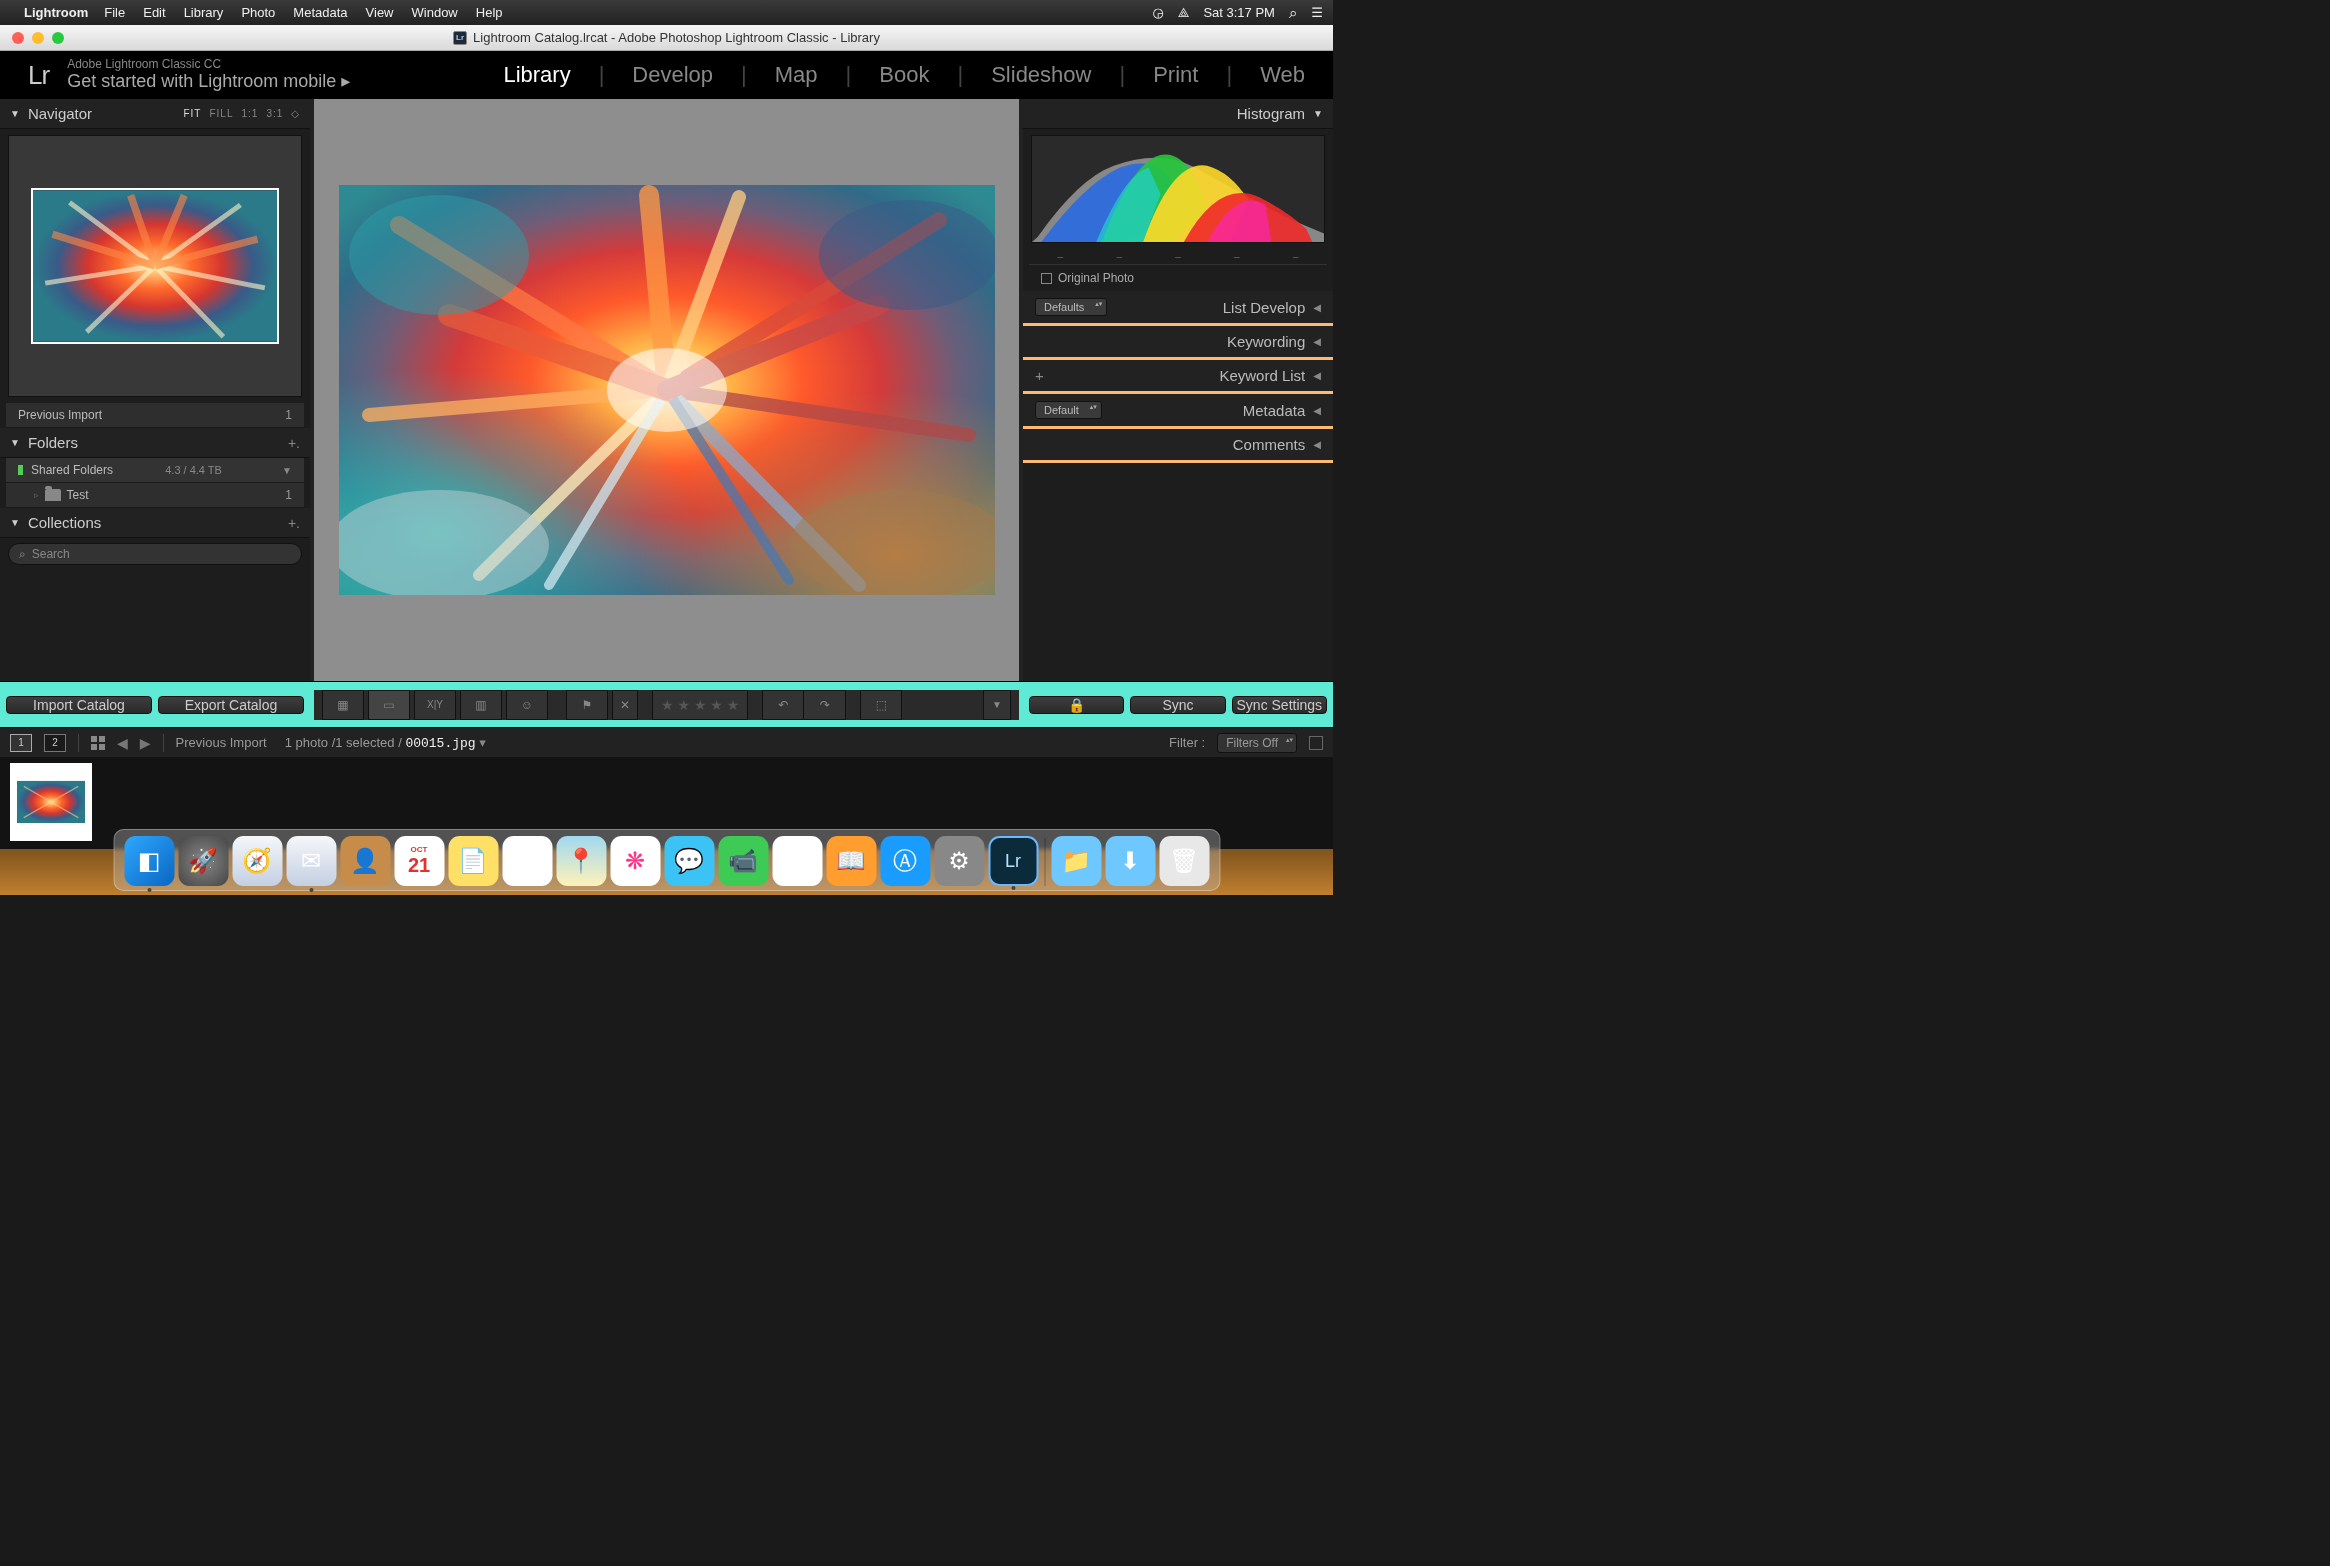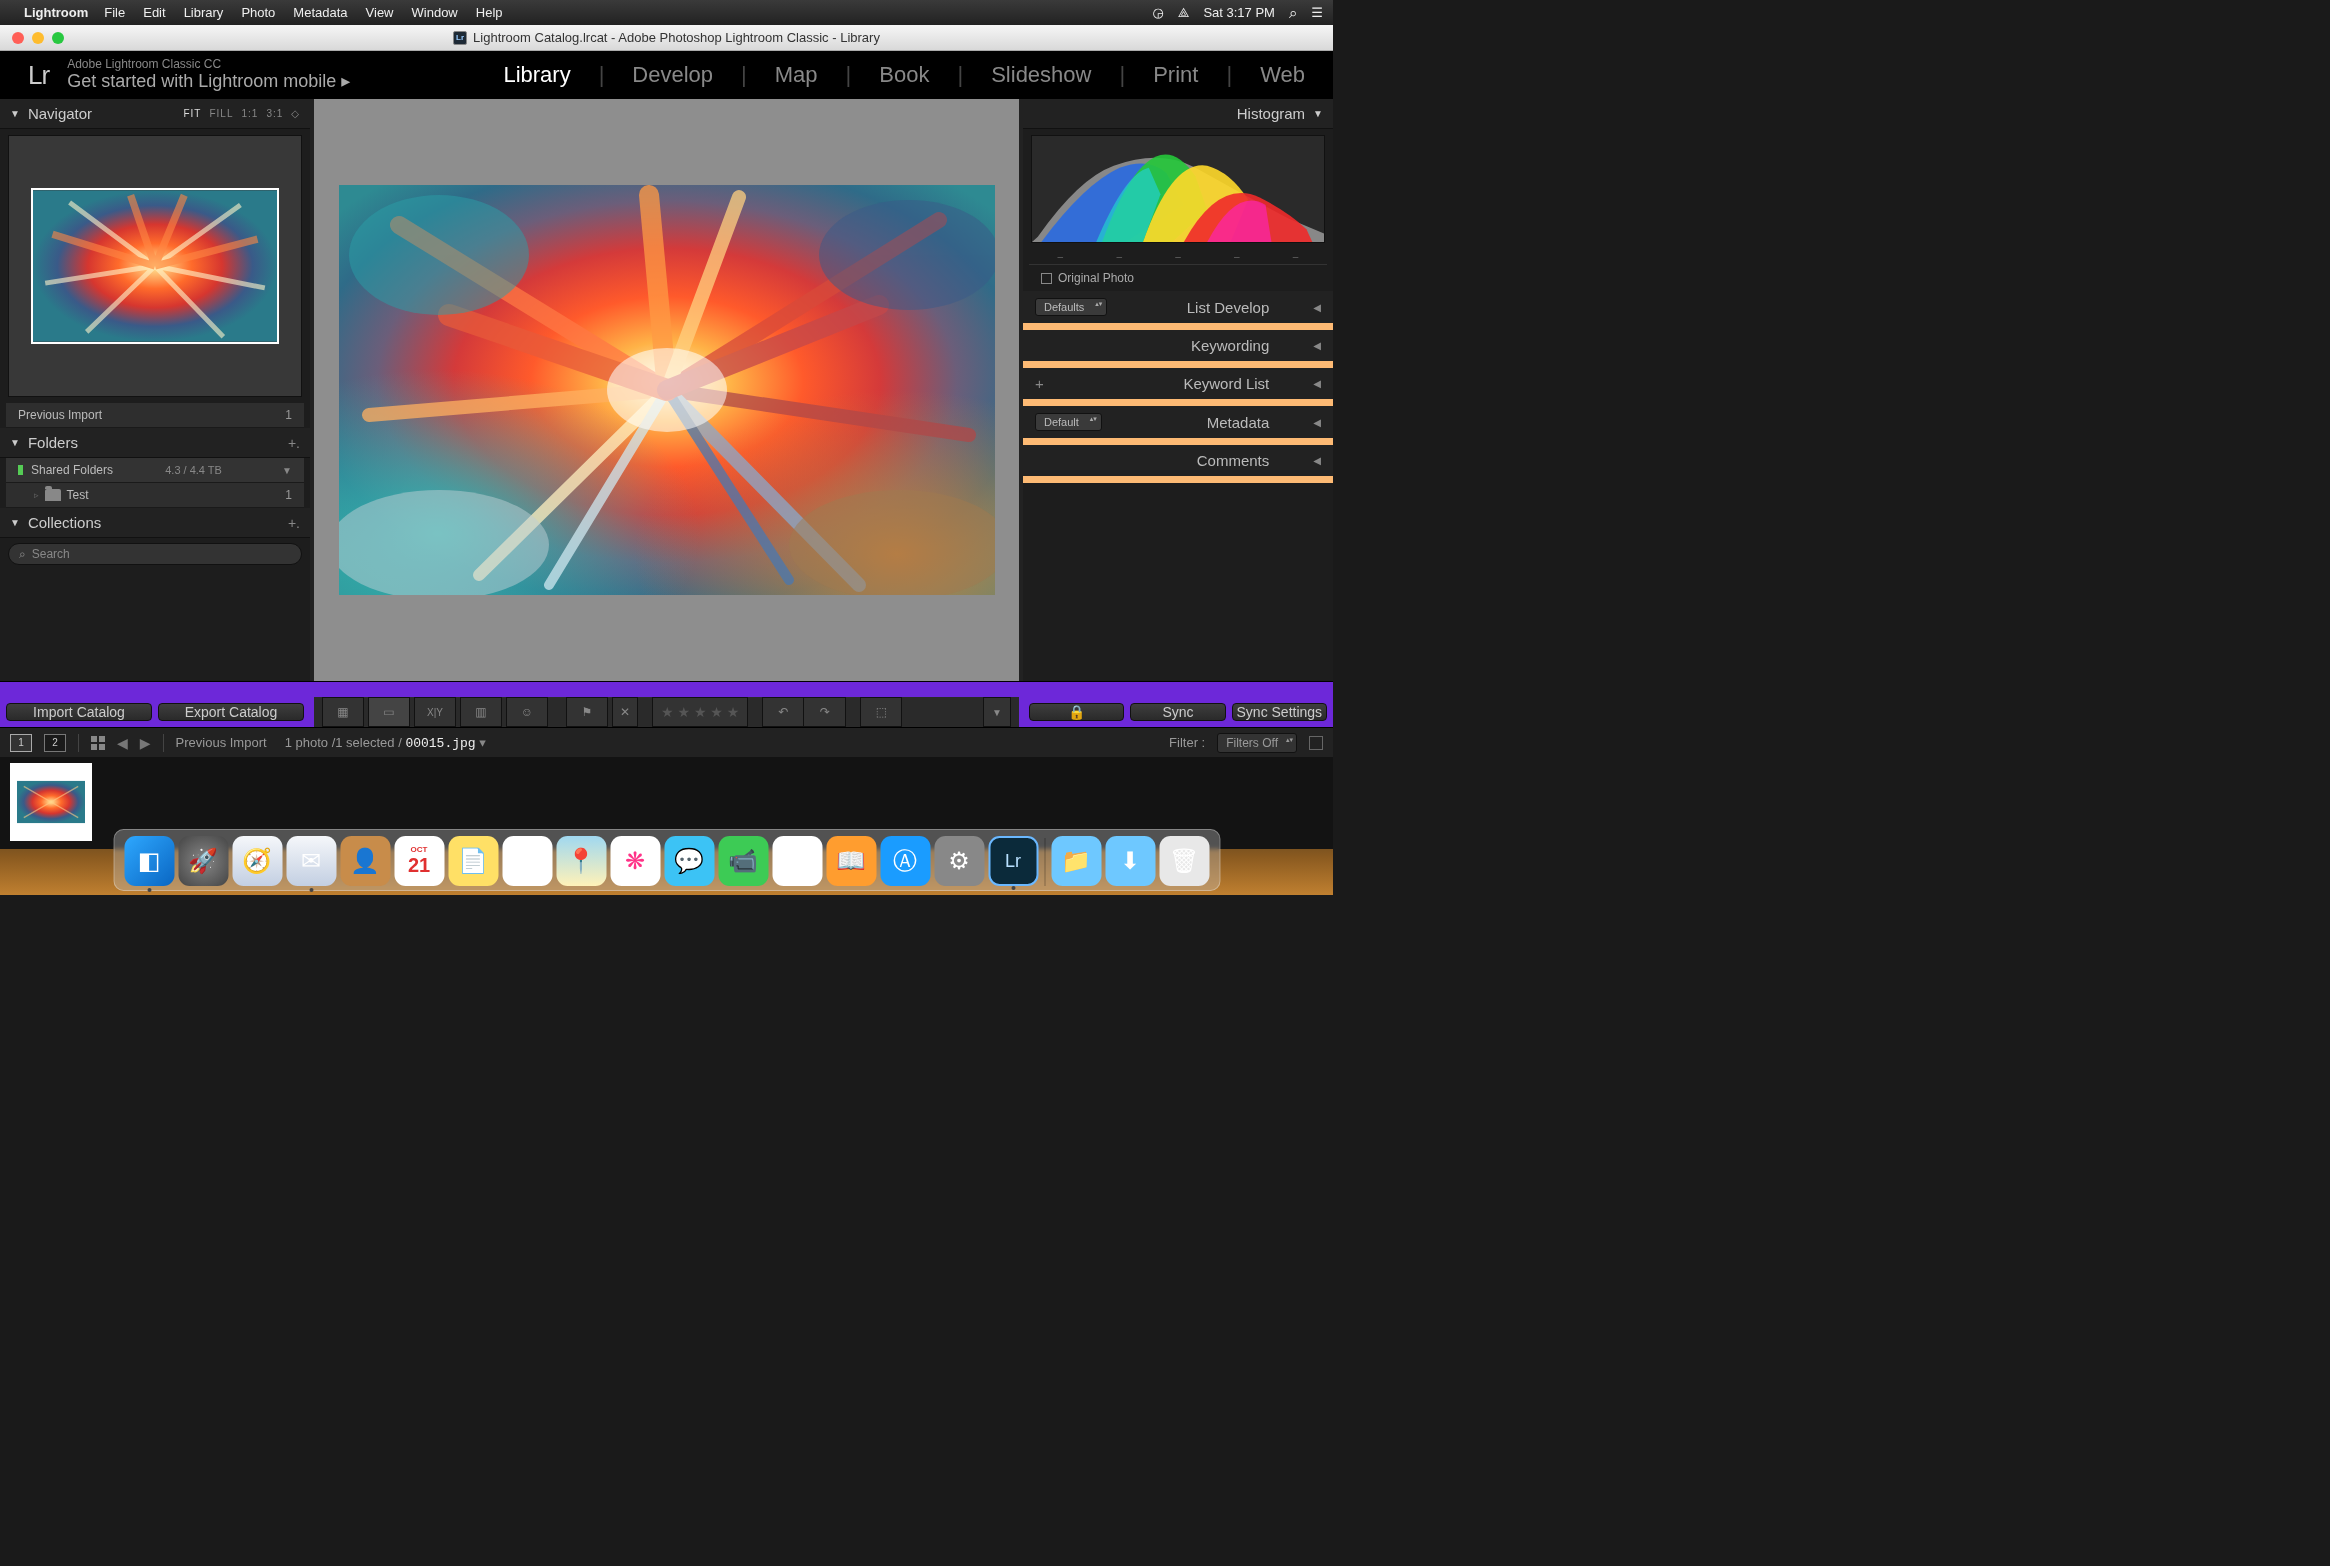--- a/index.html
+++ b/index.html
@@ -58,42 +58,42 @@
   
   .searchbox { margin:5px 8px; background:#333; border:1px solid #111; border-radius:12px; padding:3px 10px; color:#888; font-size:12px; display:flex; align-items:center; gap:6px; }
   
   
   .histo { height:108px; margin:6px 8px; background:#2a2a2a; border:1px solid #111; position:relative; overflow:hidden; }
   .histo svg { width:100%; height:100%; }
   .dashes { display:flex; justify-content:space-around; color:#666; font-size:10px; padding:2px 8px; }
   .origphoto { font-size:12px; color:#aaa; padding:6px 12px; display:flex; align-items:center; gap:6px; border-top:1px solid #333; margin:0 6px;}
   .origphoto .cb { width:11px; height:11px; border:1px solid #888; }
   
-  .rpanelrow { background:#222; color:#bbb; padding:7px 12px; font-size:15px; text-align:right; border-bottom:7px solid #fdba74; display:flex; align-items:center;gap:36px; }
+  .rpanelrow { background:#222; color:#bbb; padding:7px 12px; font-size:15px; text-align:right; border-bottom:3px solid #fdba74; display:flex; align-items:center; }
   .rpanelrow .tri { margin-left:8px; font-size:10px; color:#888; }
   .rpanelrow .dd { background:#3a3a3a; border:1px solid #111; color:#bbb; font-size:11px; padding:2px 22px 2px 8px; border-radius:3px; position:relative; margin-right:auto;}
   .rpanelrow .dd::after{content:"▴▾"; font-size:7px; position:absolute; right:4px; top:2px; line-height:6px; color:#aaa;}
   .rpanelrow .plusicon { color:#888; margin-right:auto; font-size:15px; }
   
   
   .imgcanvas { flex:1; display:flex; align-items:center; justify-content:center; padding:20px; }
   .mainimg { width:656px; height:410px; }
   
   
   .artsvg { width:100%; height:100%; }
   
   
   .centertools { height:42px; background:#2a2a2a; display:flex; align-items:center; padding:0 8px; gap:4px; }
   .tbtn { width:42px; height:30px; background:#333; border:1px solid #111; display:flex; align-items:center; justify-content:center; color:#888; font-size:12px; }
   .stars { display:flex; gap:2px; color:#555; font-size:14px; padding:0 8px; border:1px solid #111; height:30px; align-items:center; background:#333;}
   .tflex { flex:1; }
   .tdd { width:28px; height:30px; background:#333; border:1px solid #111; color:#888; display:flex;align-items:center;justify-content:center;font-size:10px;}
   
   
-  .actionrow { height:46px; background:#6d28d9; display:flex; align-items:flex-end; border-top:1px solid #000;}
+  .actionrow { height:46px; background:#5eead4; display:flex; align-items:center; border-top:1px solid #000;}
   .actionrow .leftact { width:310px; display:flex; gap:6px; padding:6px; }
   .actionrow .rightact { width:310px; display:flex; gap:6px; padding:6px; margin-left:auto;}
   .actionrow .midact { flex:1; margin:0 4px; }
   .bigbtn { flex:1; background:linear-gradient(#3e3e3e,#2a2a2a); border:1px solid #111; border-radius:4px; color:#ccc; font-size:14px; display:flex; align-items:center; justify-content:center;}
   .lockbtn { width:28px; }
   
   
   .fsheader { height:30px; background:#222; display:flex; align-items:center; padding:0 10px; color:#999; font-size:13px; gap:12px; border-top:1px solid #000;}
   .fsheader .monbtn { width:22px; height:18px; border:1px solid #777; display:flex; align-items:center; justify-content:center; font-size:10px; color:#ccc; background:#1a1a1a;}
   .fsheader .monbtn.active { background:#333; border-color:#aaa;}

